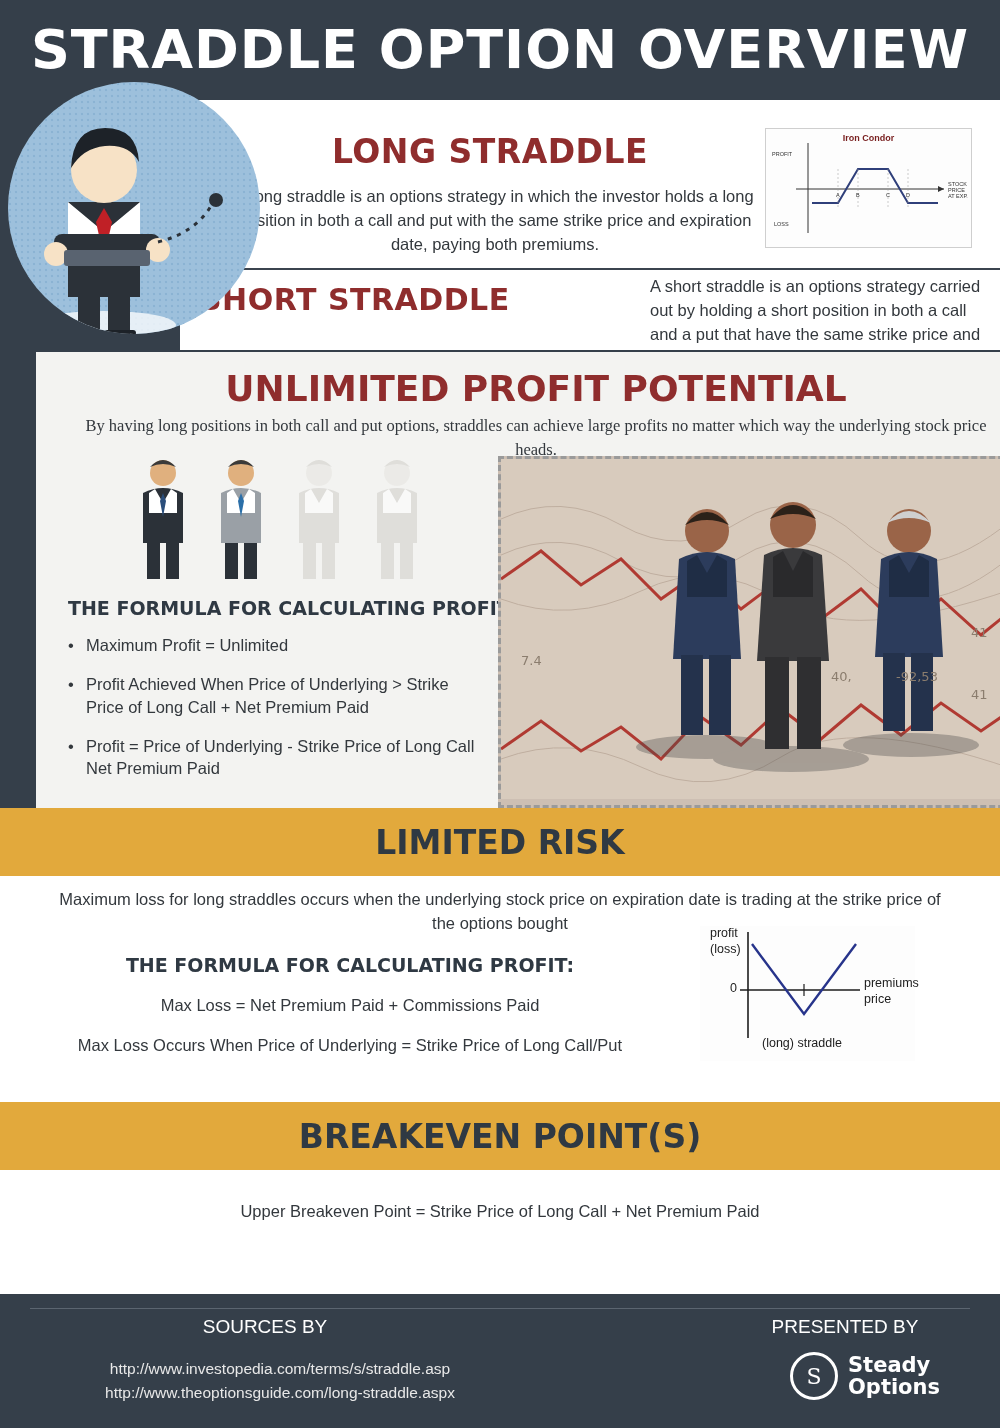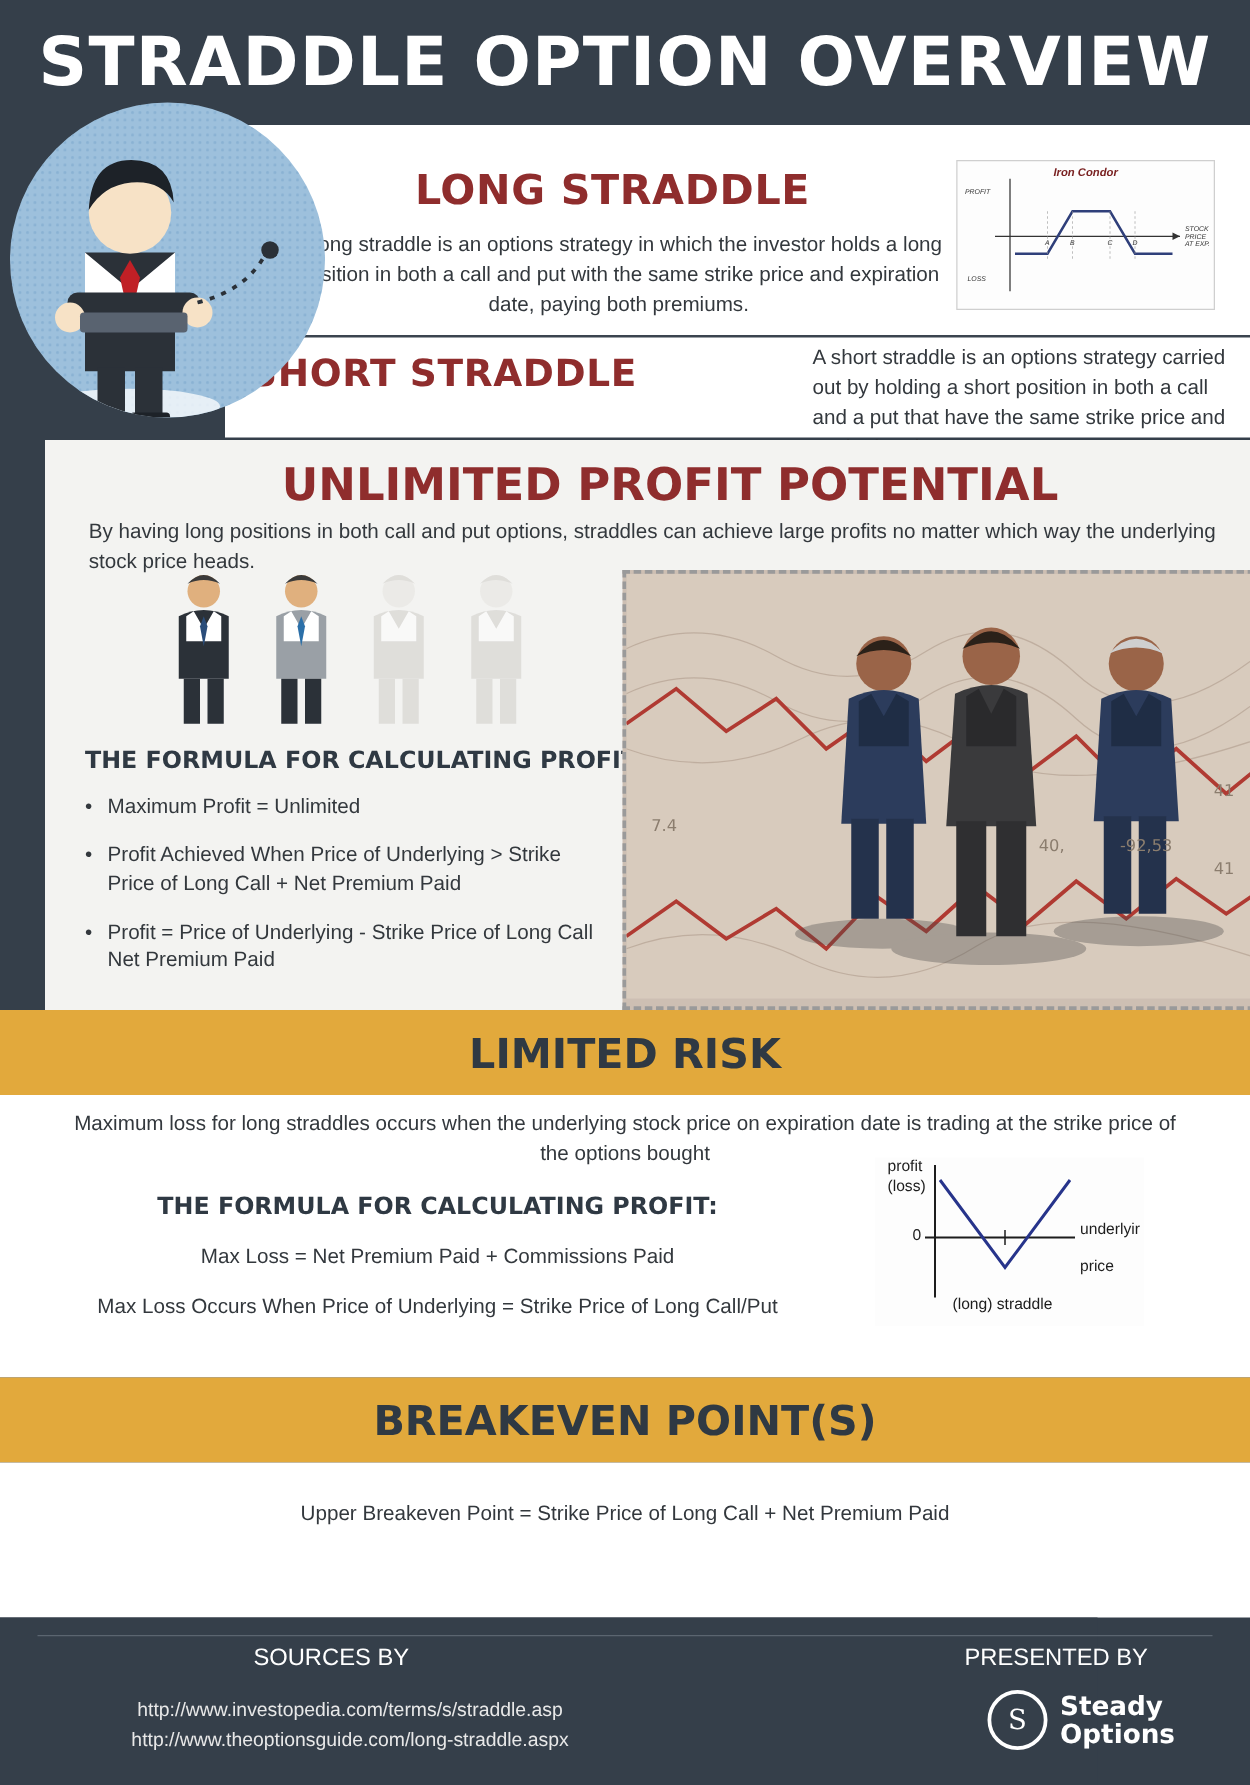--- a/index.html
+++ b/index.html
@@ -82,21 +82,20 @@
     line-height: 1.45;
   }
   .iron-condor-box {
     position: absolute;
     top: 28px;
     left: 585px;
     width: 205px;
     height: 118px;
     background: #fdfdfd;
     border: 1px solid #cfcfcf;
-    font-style: italic;
   }
   .ic-title {
     position: absolute;
     top: 4px; left: 0; width: 100%;
     text-align: center;
     font-size: 9px;
     font-weight: bold;
     color: #7a2222;
   }
   .ic-label {
@@ -155,23 +154,25 @@
     color: #8f2d2d;
     font-family: "DejaVu Sans", sans-serif;
     font-weight: bold;
     font-size: 36px;
   }
   .mid-sub {
     position: absolute;
     top: 62px;
     left: 35px;
     width: 930px;
+    text-align: center;
     color: #33383d;
     font-size: 16.5px;
     line-height: 1.45;
+    font-family: Liberation Serif, serif;
   }
   .people-row {
     position: absolute;
     top: 105px;
     left: 95px;
     width: 360px;
     height: 140px;
   }
   .formula-title {
     position: absolute;
@@ -548,22 +549,22 @@
     <div class="risk-chart">
       <svg width="215" height="135" viewBox="0 0 215 135">
         <line x1="48" y1="6" x2="48" y2="112" stroke="#1d1d1d" stroke-width="1.6"></line>
         <line x1="40" y1="64" x2="160" y2="64" stroke="#1d1d1d" stroke-width="1.6"></line>
         <polyline points="52,18 104,88 156,18" fill="none" stroke="#27348b" stroke-width="2.4"></polyline>
         <line x1="104" y1="58" x2="104" y2="70" stroke="#1d1d1d" stroke-width="1.2"></line>
       </svg>
       <div class="rc-label" style="top:0px;left:10px;">profit</div>
       <div class="rc-label" style="top:16px;left:10px;">(loss)</div>
       <div class="rc-label" style="top:55px;left:30px;">0</div>
-      <div class="rc-label" style="top:50px;left:164px;">underlyir</div>
-      <div class="rc-label" style="top:66px;left:164px;margin-top:14px;">price</div>
+      <div class="rc-label" style="top:50px;left:164px;">premiums</div>
+      <div class="rc-label" style="top:66px;left:164px;">price</div>
       <div class="rc-label" style="top:110px;left:62px;">(long) straddle</div>
     </div>
   </div>
 
   <div class="band be-band">
     <div class="band-title">BREAKEVEN POINT(S)</div>
   </div>
   <div class="be-panel">
     <div class="be-line" style="top:32px;">Upper Breakeven Point = Strike Price of Long Call + Net Premium Paid</div>
   </div>

